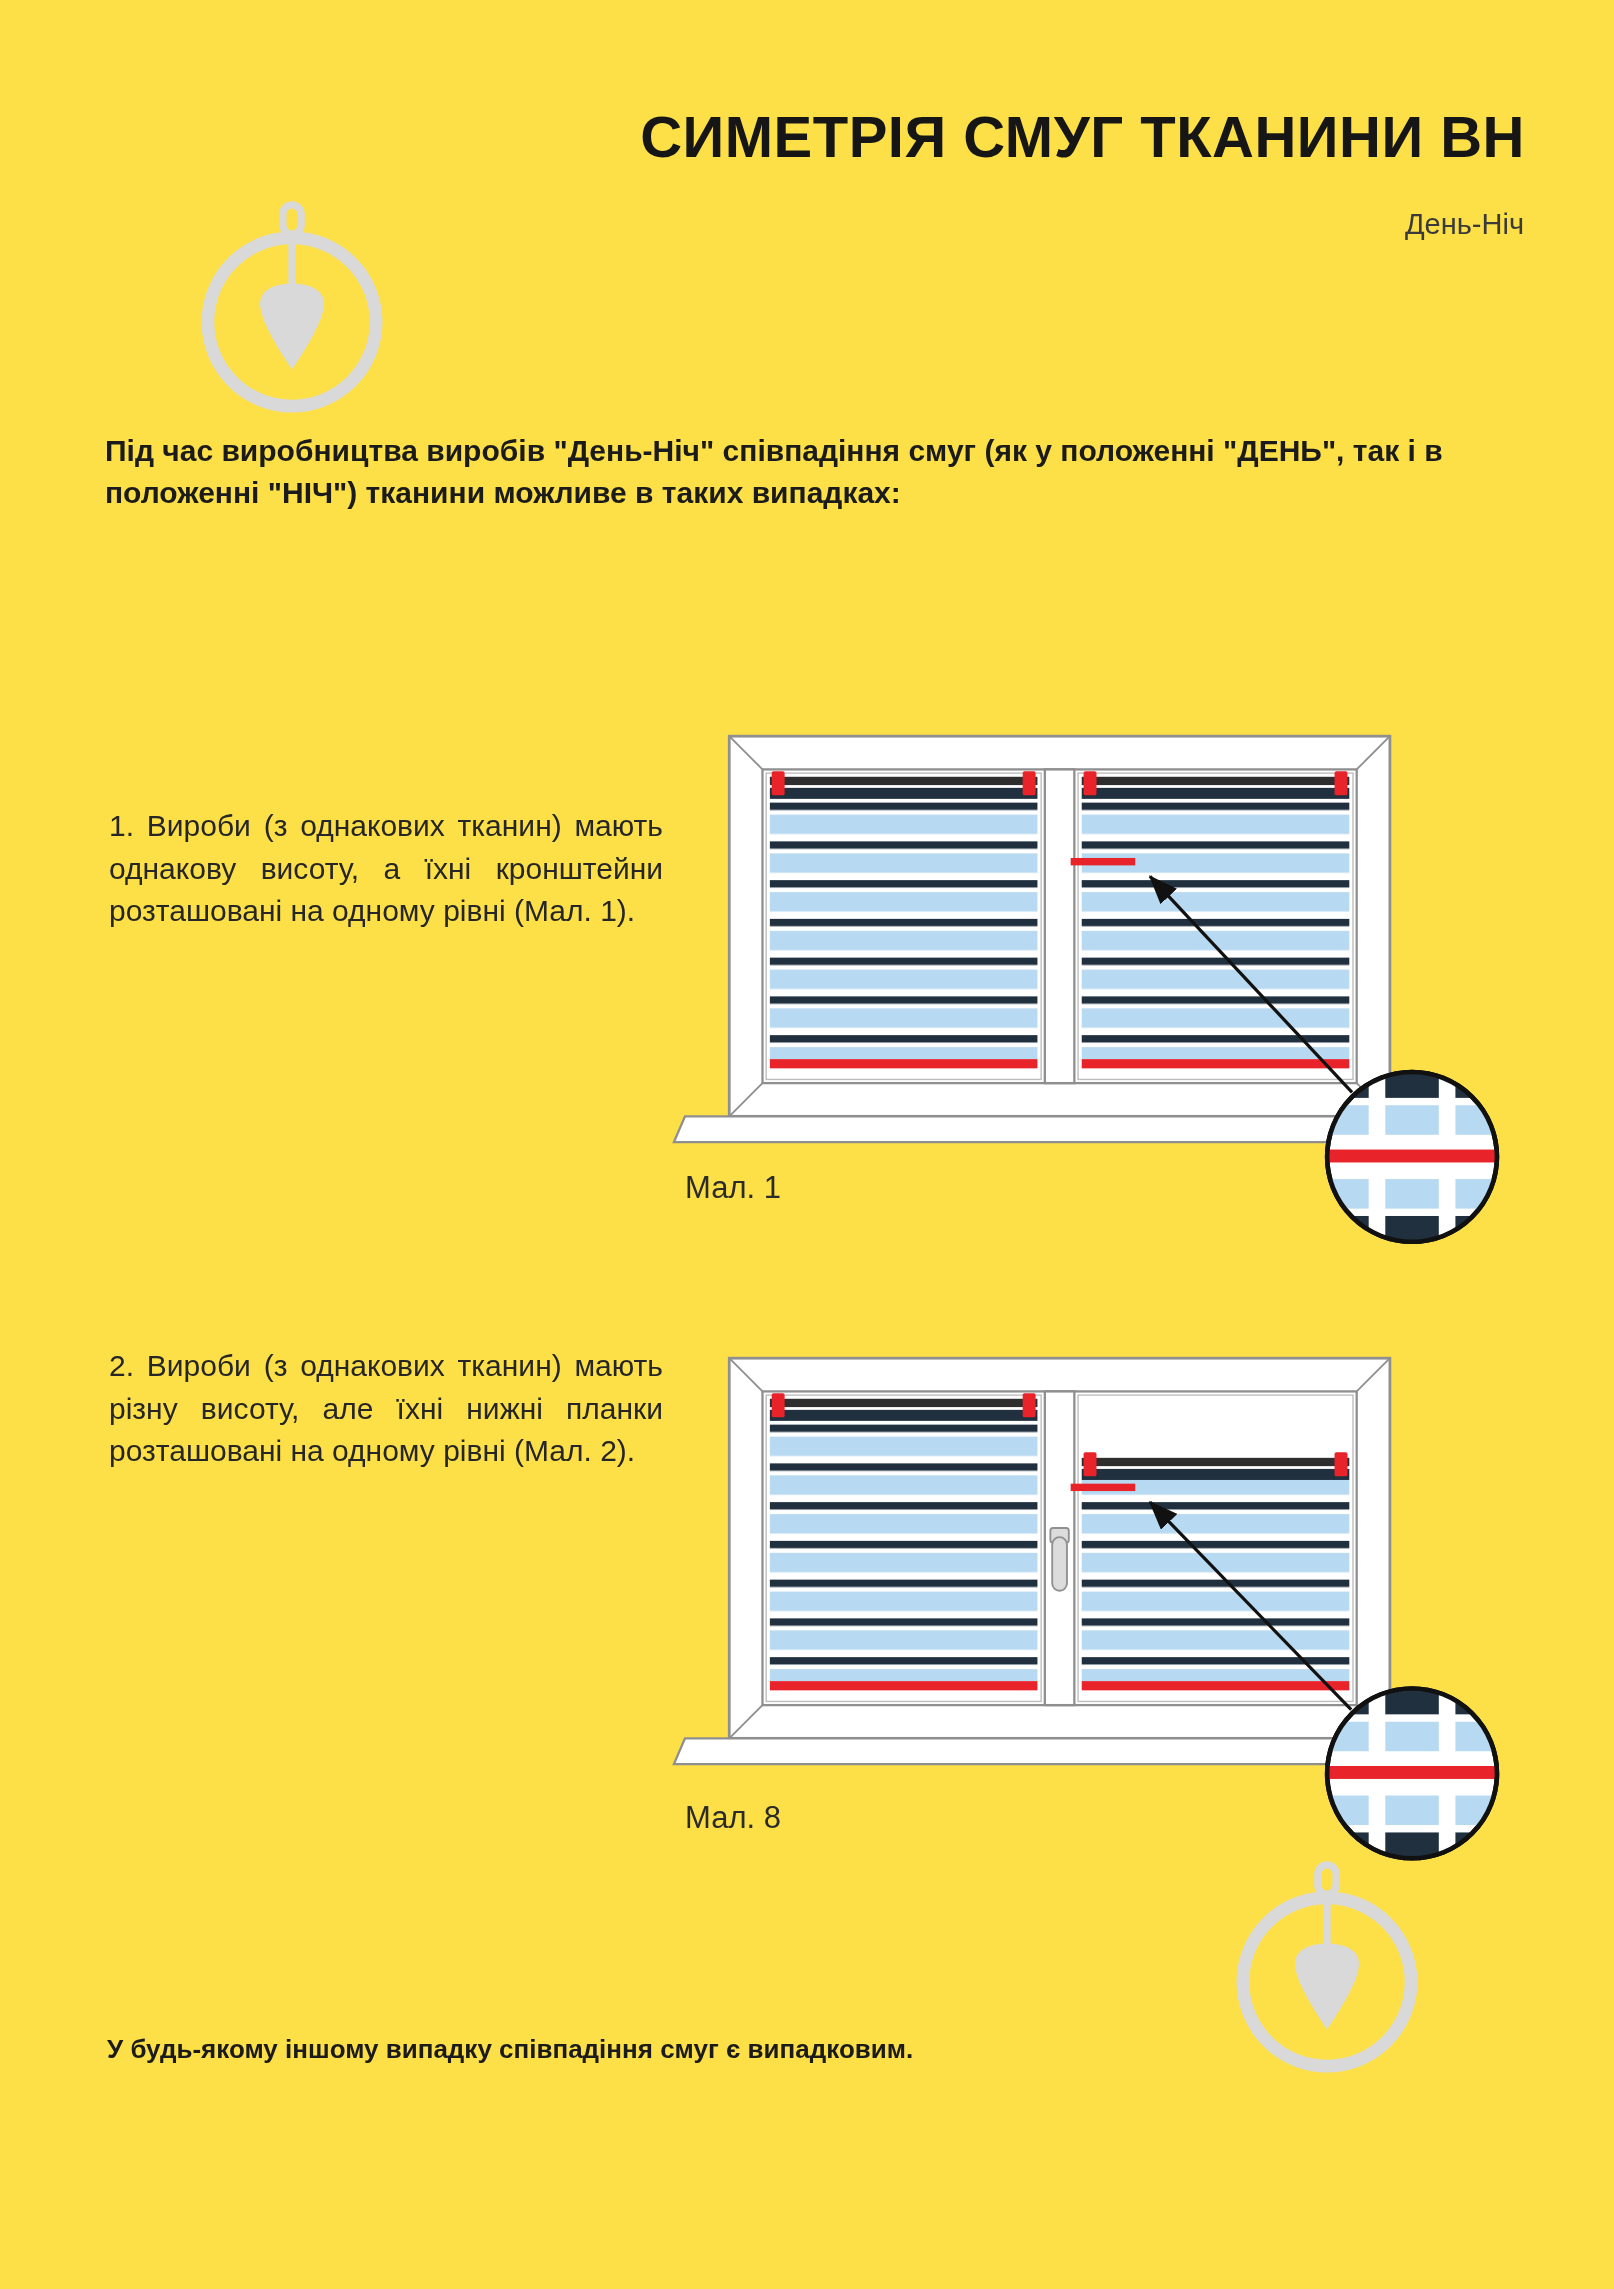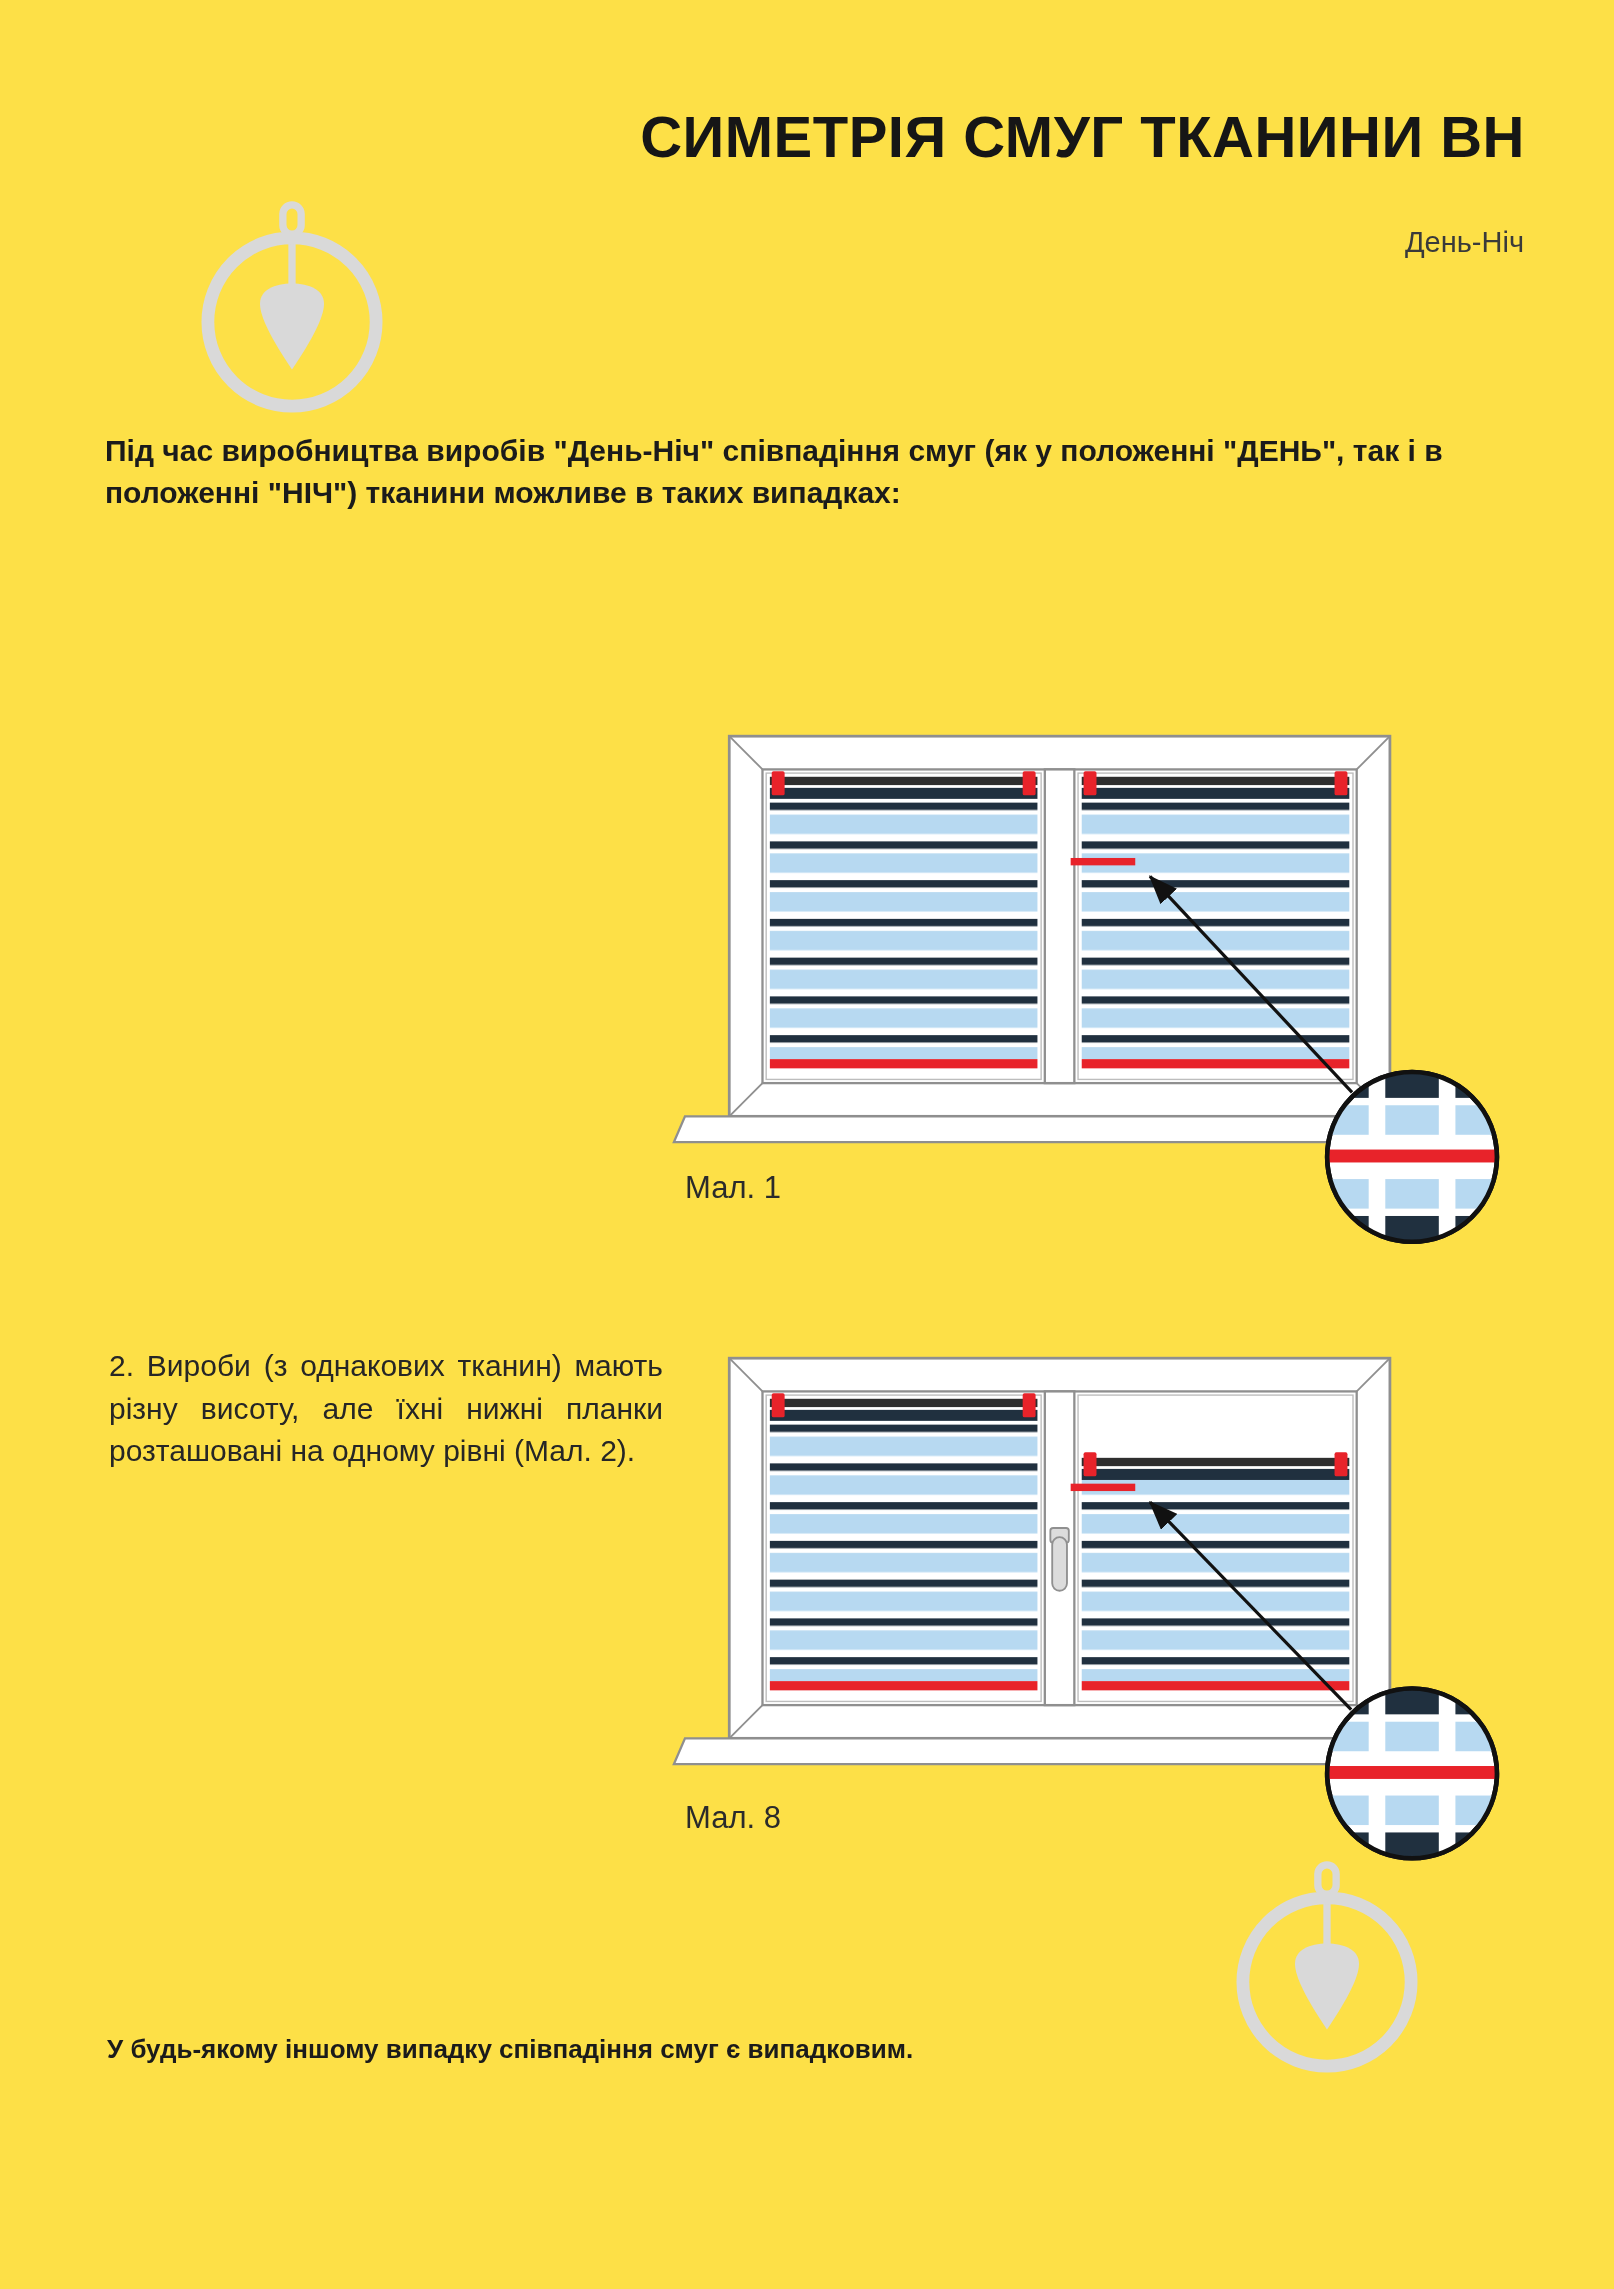--- a/index.html
+++ b/index.html
@@ -14,21 +14,21 @@
   }
   .abs { position: absolute; }
 
   .page-title {
     top: 103px; right: 89px;
     font-size: 58px; font-weight: 800;
     letter-spacing: 0.5px; color: #161616;
     white-space: nowrap; z-index: 2;
   }
   .page-subtitle {
-    top: 226px; right: 90px;
+    top: 208px; right: 90px;
     font-size: 29px; color: #3a3a3a; z-index: 2;
   }
   .intro {
     left: 105px; top: 430px; width: 1384px;
     font-size: 30px; font-weight: 700; line-height: 1.4;
     color: #1b1b1b; z-index: 2;
   }
   .case-text {
     left: 109px; width: 554px;
     font-size: 30px; line-height: 1.42; color: #262626;
@@ -93,20 +93,21 @@
       <circle cx="105" cy="132" r="92" class="wm-stroke"></circle>
       <path d="M105,184 C82,150 70,126 70,112 C70,97 86,90 105,90 C124,90 140,97 140,112 C140,126 128,150 105,184 Z" class="wm-fill"></path>
     </g>
   </svg>
 
   <div class="abs page-title">СИМЕТРІЯ СМУГ ТКАНИНИ ВН</div>
   <div class="abs page-subtitle">День-Ніч</div>
 
   <div class="abs intro">Під час виробництва виробів "День-Ніч" співпадіння смуг (як у положенні "ДЕНЬ", так і в положенні "НІЧ") тканини можливе в таких випадках:</div>
 
+  <div class="abs case-text case-1">1. Вироби (з однакових тканин) мають однакову висоту, а їхні кронштейни розташовані на одному рівні (Мал. 1).</div>
 
   <svg class="abs figure-svg fig-1" viewBox="0 0 970 585">
     <defs>
       <pattern id="stripesA" width="20" height="42" patternUnits="userSpaceOnUse">
         <rect width="20" height="42" fill="#ffffff"></rect>
         <rect y="0" width="20" height="8" class="st-dark"></rect>
         <rect y="13" width="20" height="21" class="st-blue"></rect>
       </pattern>
       <clipPath id="magClipA">
           <circle cx="840" cy="468" r="92"></circle>

